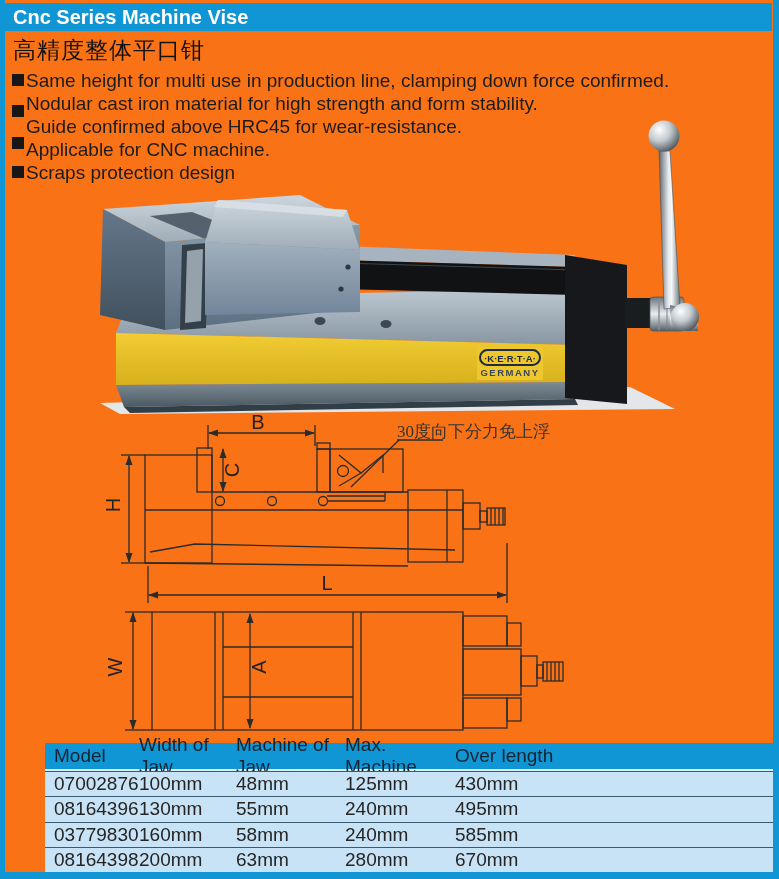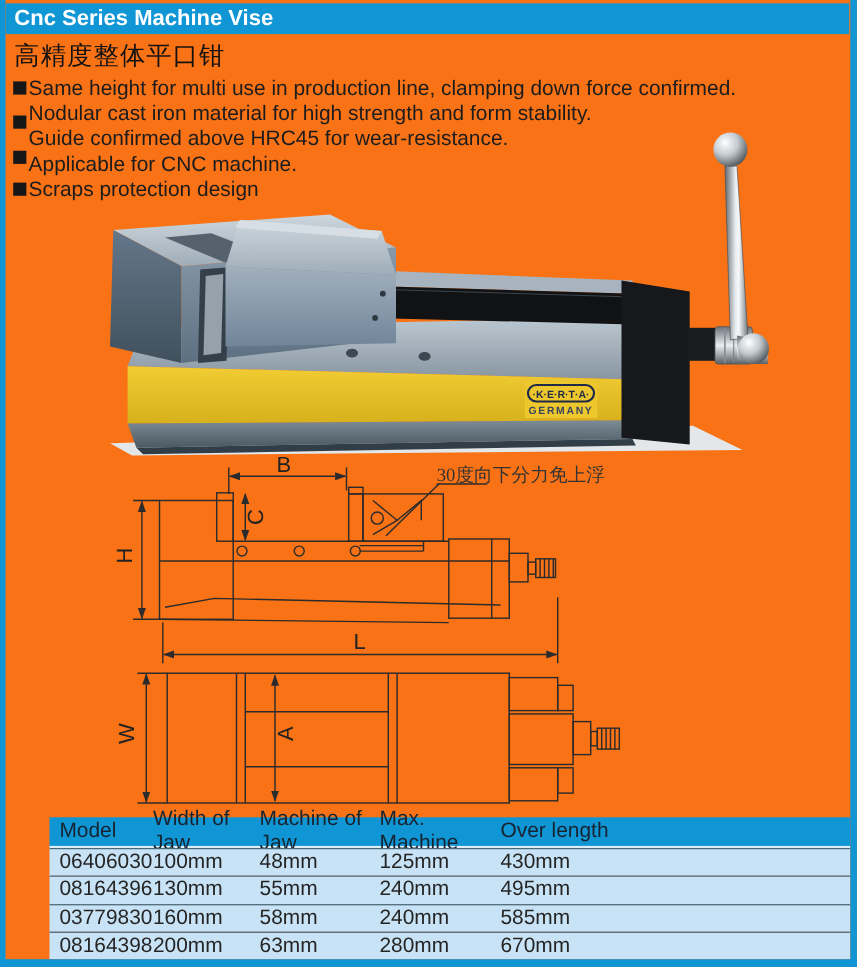--- a/index.html
+++ b/index.html
@@ -303,21 +303,21 @@
 
   <div class="spec-table">
     <div class="t-head">
       <div class="c1">Model</div>
       <div class="c2">Width of Jaw</div>
       <div class="c3">Machine of Jaw</div>
       <div class="c4">Max. Machine</div>
       <div class="c5">Over length</div>
     </div>
     <div class="t-row">
-      <div class="c1">06406030</div>
+      <div class="c1">07002876</div>
       <div class="c2">100mm</div>
       <div class="c3">48mm</div>
       <div class="c4">125mm</div>
       <div class="c5">430mm</div>
     </div>
     <div class="t-row">
       <div class="c1">08164396</div>
       <div class="c2">130mm</div>
       <div class="c3">55mm</div>
       <div class="c4">240mm</div>

